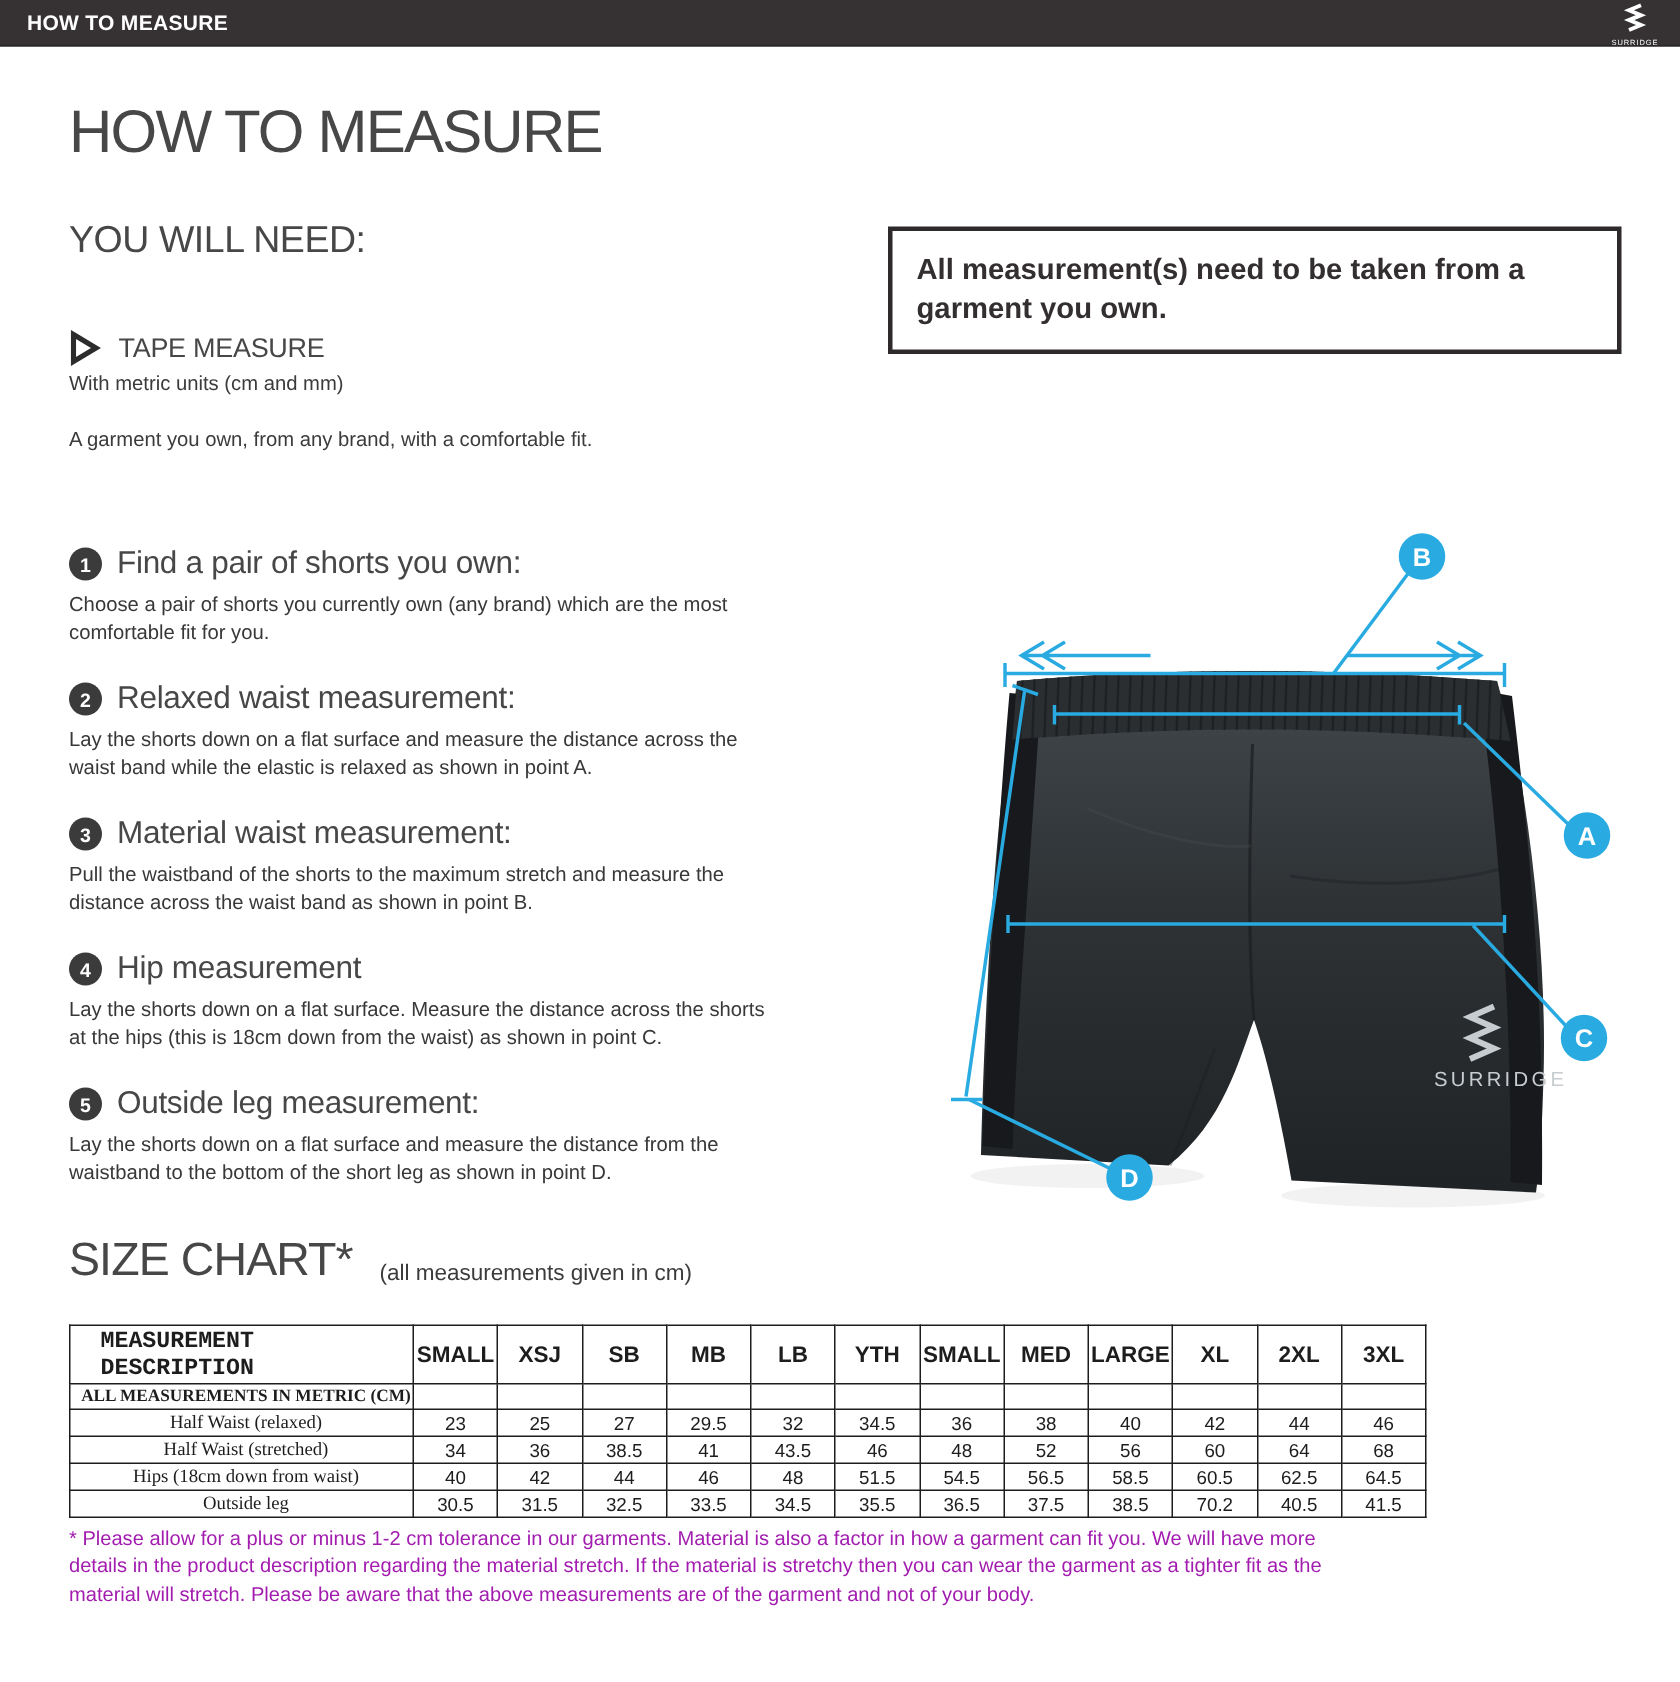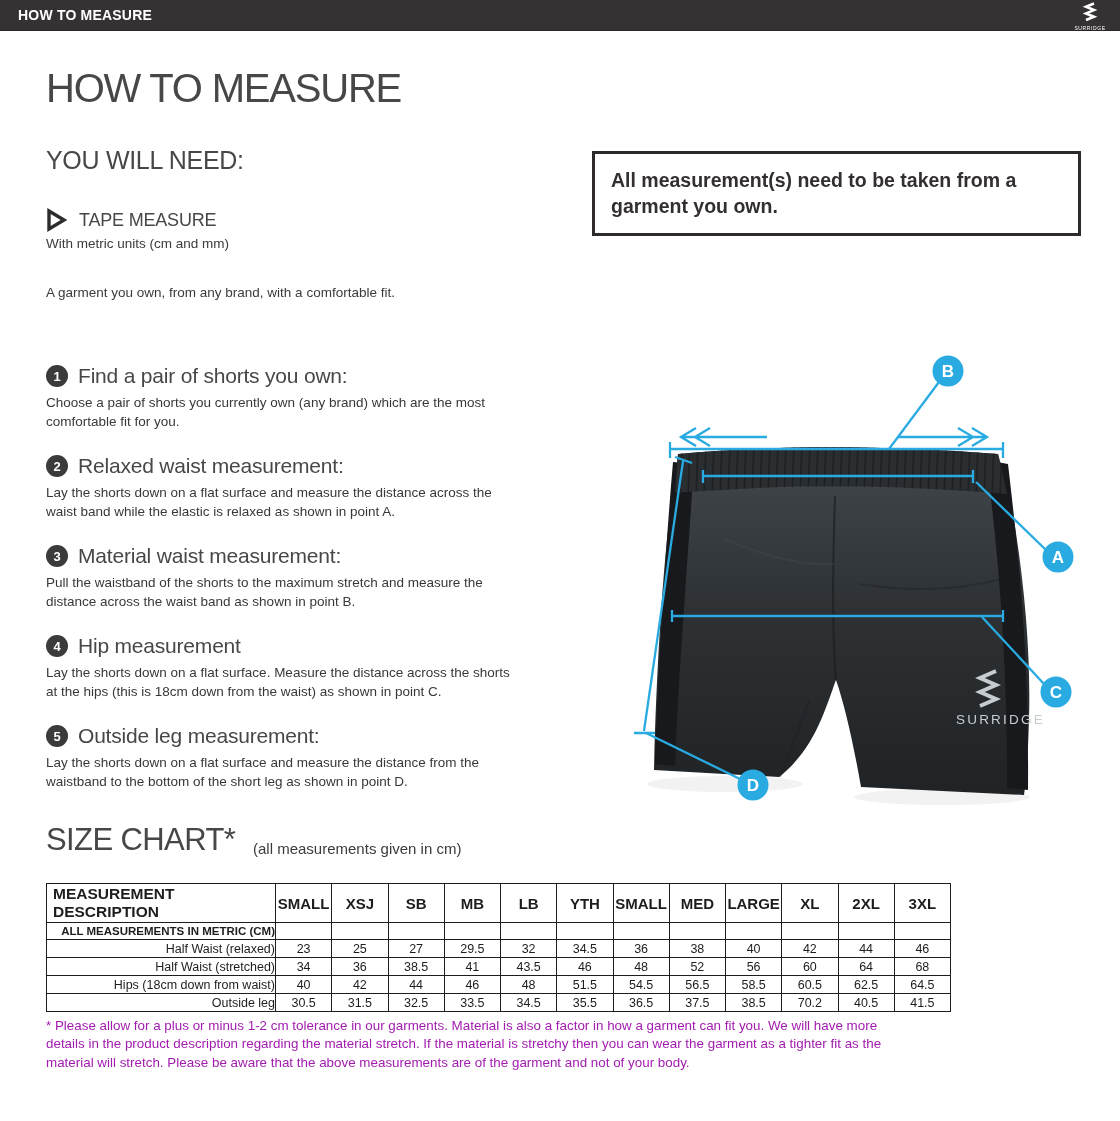--- a/index.html
+++ b/index.html
@@ -14,42 +14,42 @@
   .topbar-logo { position:absolute; right:9px; top:2px; width:42px; text-align:center; color:#fff; }
   .topbar-logo .brand-word { font-size:5px; letter-spacing:.6px; color:#fff; margin-top:-1px; }
   
   .page-heading { position:absolute; left:46px; top:66px; font-size:40px; font-weight:400; letter-spacing:-1.2px; color:#474747; }
   .ywn-heading { position:absolute; left:46px; top:146px; font-size:25px; font-weight:400; letter-spacing:-.3px; color:#474747; }
   
   .note-box { position:absolute; left:592px; top:151px; width:489px; border:3px solid #2e2a2b; padding:13px 16px;
               font-size:19.5px; font-weight:700; line-height:1.35; color:#332f30; }
   
   .need-item { position:absolute; left:46px; width:480px; }
-  .need-head { display:flex; align-items:center; gap:11px; }
+  .need-head { display:flex; align-items:center; gap:11px;margin-top:12px; }
   .need-title { font-size:18px; letter-spacing:-.2px; color:#474747; }
   .need-sub { font-size:13.5px; color:#3b3b3b; margin-top:4px; }
   
   .step { position:absolute; left:46px; width:474px; }
   .step-head { display:flex; align-items:center; gap:10px; }
   .step-num { width:22px; height:22px; border-radius:50%; background:#3b3b3c; color:#fff; font-size:13px; font-weight:700;
               display:flex; align-items:center; justify-content:center; flex:0 0 22px; }
   .step-title { font-size:21px; font-weight:400; letter-spacing:-.2px; color:#474747; }
   .step-body { font-size:13.5px; line-height:1.38; color:#383838; margin-top:6px; }
   
   .diagram { position:absolute; left:630px; top:354px; width:470px; height:462px; }
   
   .size-chart-title { position:absolute; left:46px; top:822px; font-size:31px; font-weight:400; letter-spacing:-.6px; color:#474747; }
   .size-chart-sub { position:absolute; left:253px; top:840px; font-size:15px; color:#3b3b3b; }
   table.size-table { position:absolute; left:46px; top:883px; width:905px; border-collapse:collapse; table-layout:fixed; color:#1d1d1d; }
   .size-table th, .size-table td { border:1.6px solid #1d1d1d; text-align:center; vertical-align:middle; padding:1px 0; }
   .size-table thead th { font-size:15px; font-weight:700; height:26px; }
-  .size-table thead th.desc { text-align:left; padding-left:6px; font-size:15.5px; }
+  .size-table thead th.desc { text-align:left; padding-left:20px; font-size:15.5px;font-family:Liberation Mono, monospace; }
   .size-table tr.metric-row td { height:17px; font-size:11.5px; font-weight:700; }
   .size-table tr.data-row td { height:18px; font-size:12.5px; }
-  .size-table td.desc { text-align:right; padding-left:6px; }
+  .size-table td.desc { text-align:center; padding-left:6px;font-family:Liberation Serif, serif; }
   .footnote { position:absolute; left:46px; top:1017px; width:860px; font-size:13.4px; line-height:1.37; color:#a21caf; }
 </style>
 </head>
 <body>
 
 <div class="topbar">
   <span class="topbar-title">HOW TO MEASURE</span>
   <div class="topbar-logo">
     <svg width="20" height="20" viewBox="0 0 20 20">
       <path d="M14,1.5 L6,4.8 L14,8.1 L6,11.4 L14,14.7 L6,18" fill="none" stroke="#ffffff" stroke-width="2.6"></path>

